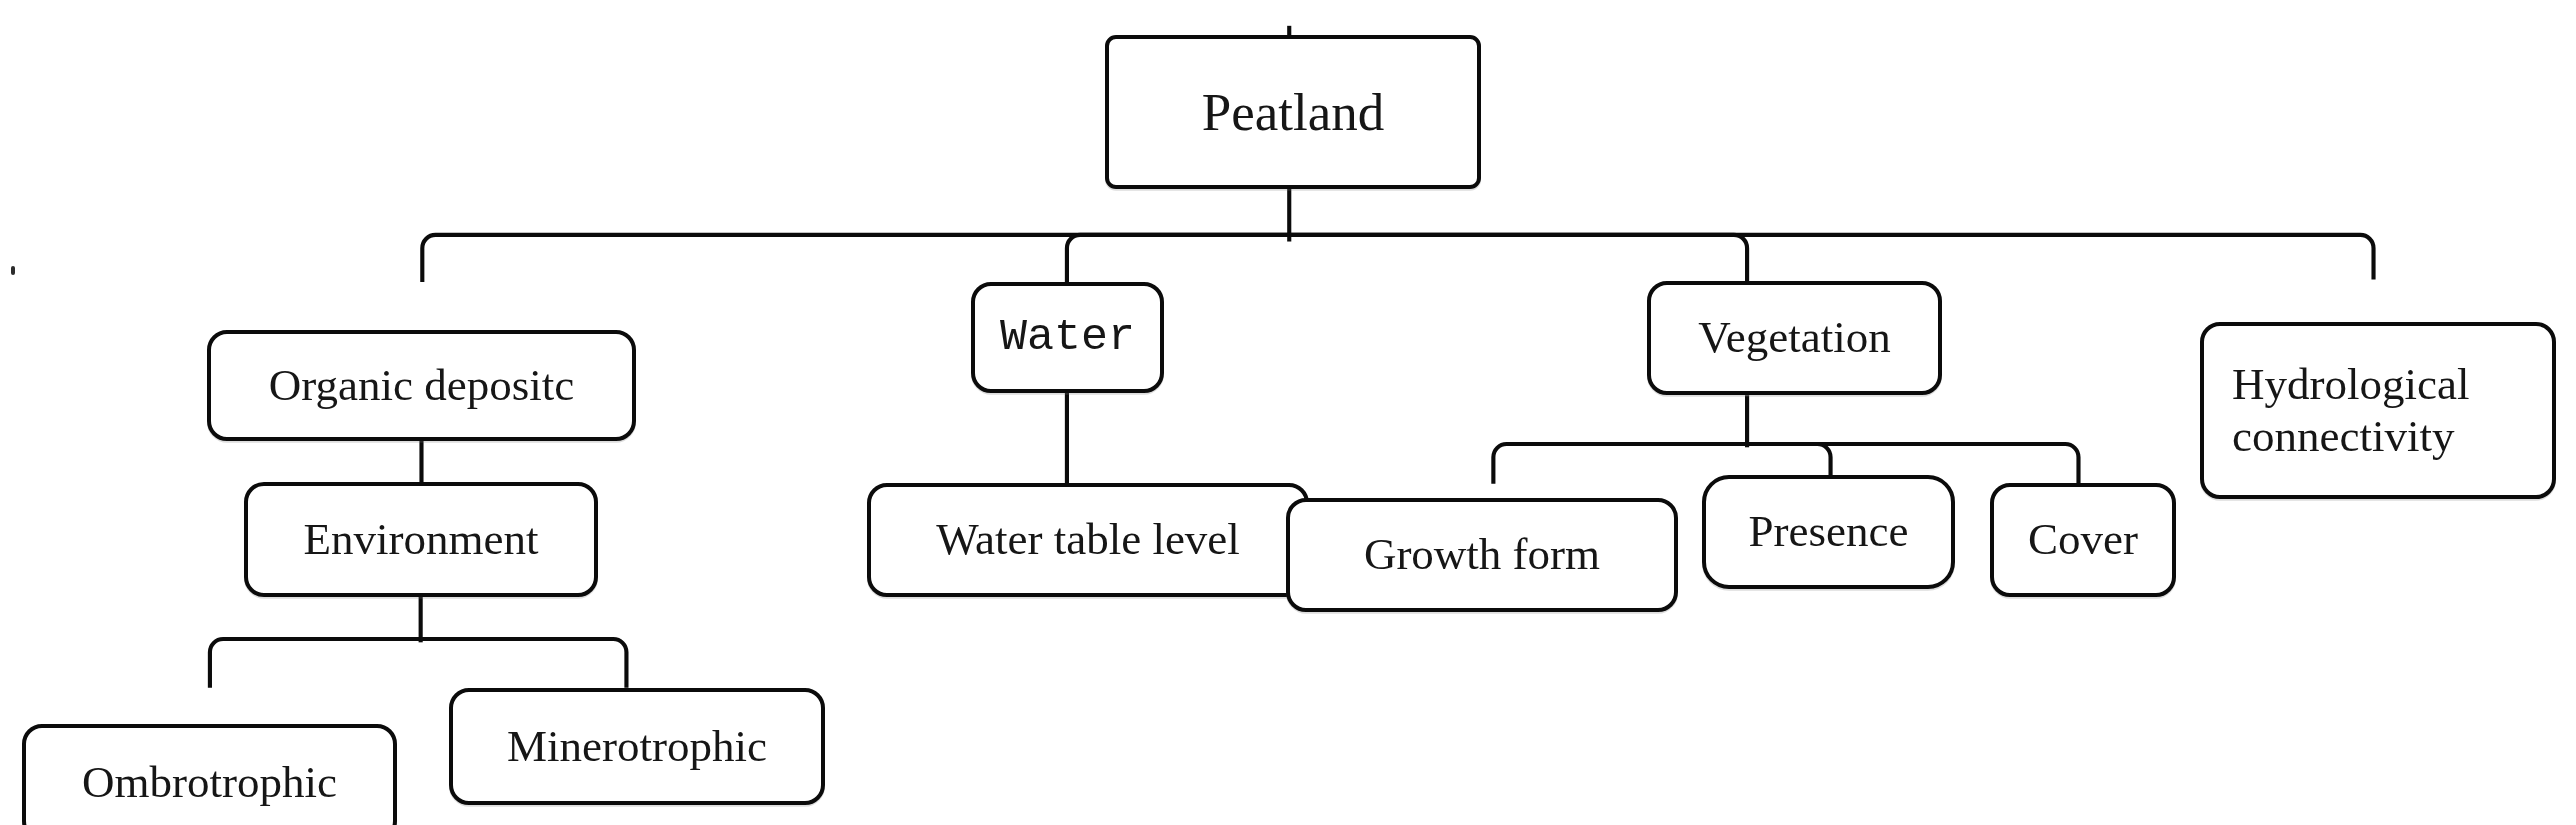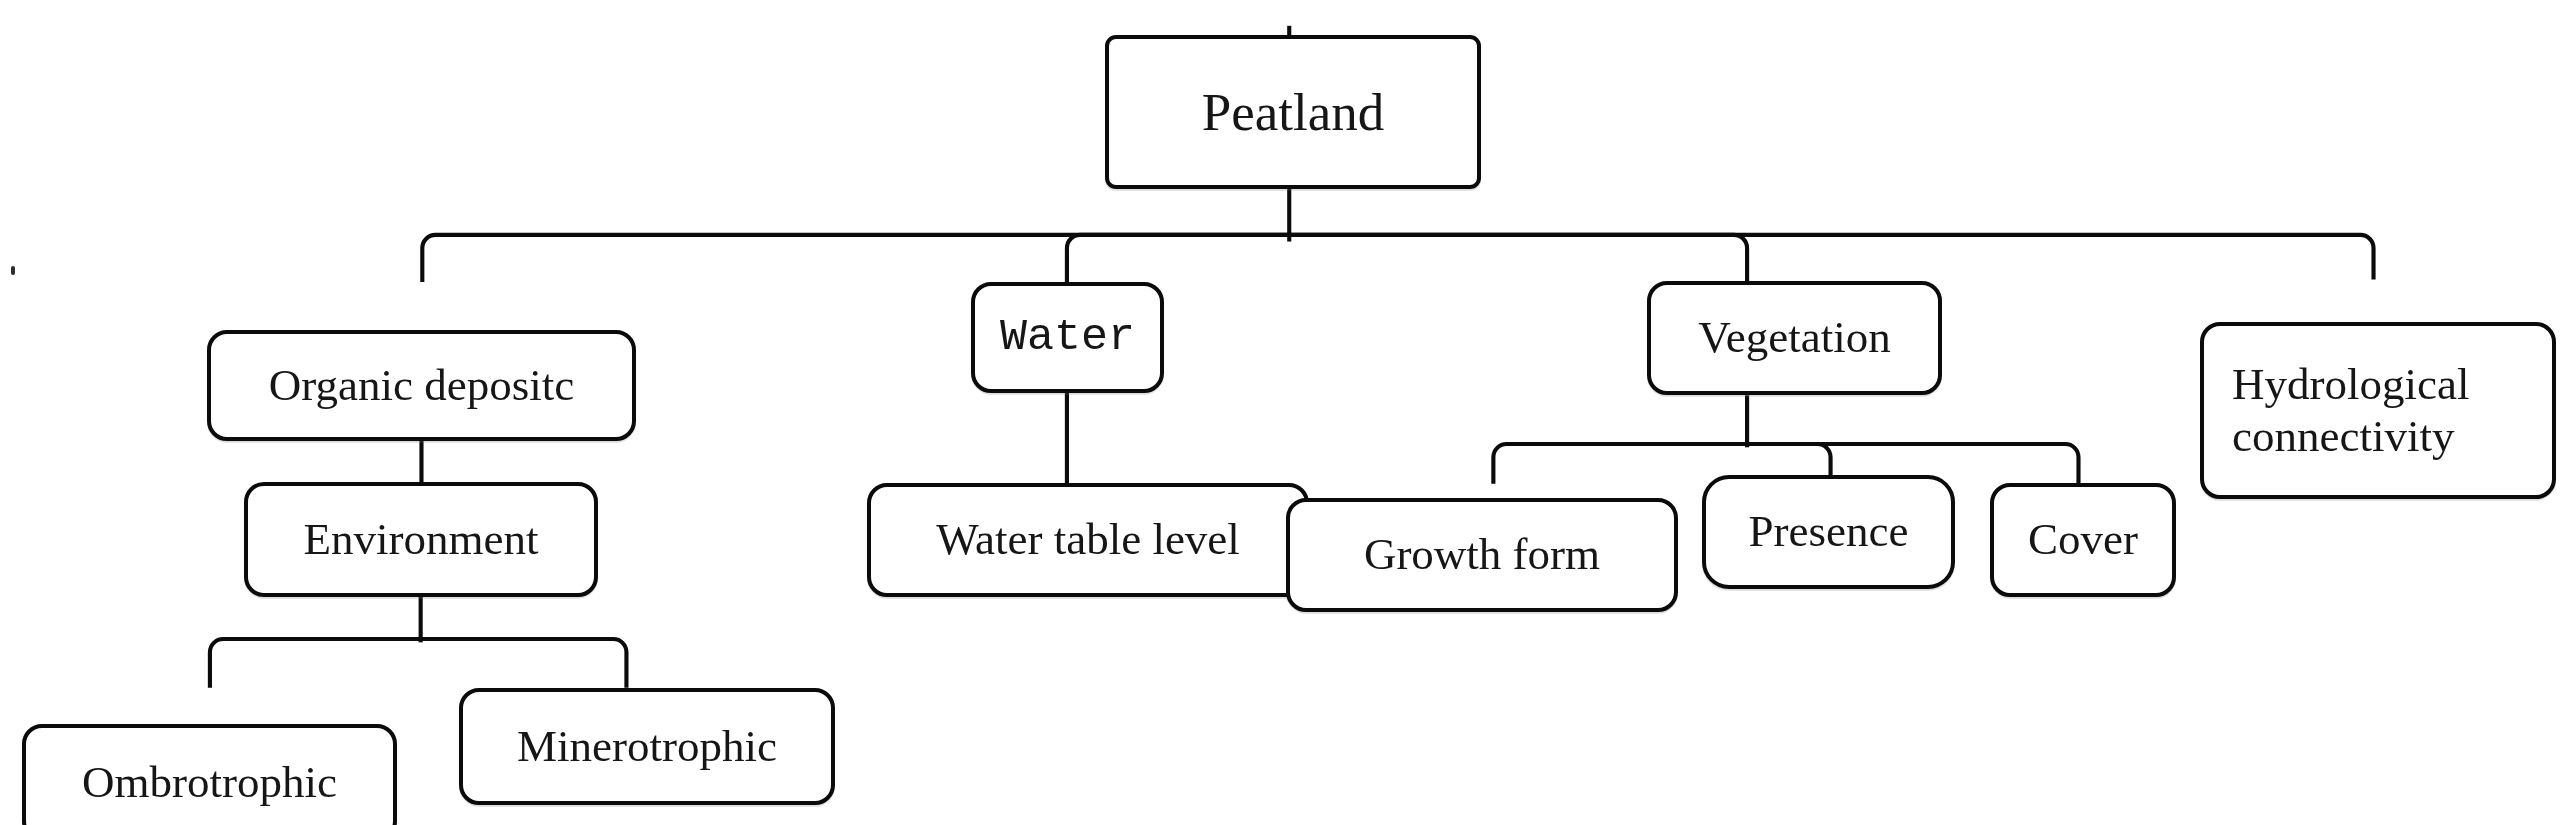--- a/index.html
+++ b/index.html
@@ -117,18 +117,18 @@
   <div class="node" style="left:847px; top:483px; width:442px; height:114px;margin-left:20px;">Water table level</div>
 
   <div class="node" style="left:1286px; top:483px; width:392px; height:114px;margin-top:15px;">Growth form</div>
 
   <div class="node" style="left:1702px; top:475px; width:253px; height:114px;border-radius:27px;">Presence</div>
 
   <div class="node" style="left:1990px; top:483px; width:186px; height:114px;">Cover</div>
 
   <div class="node" style="left:22px; top:724px; width:375px; height:117px;">Ombrotrophic</div>
 
-  <div class="node" style="left:459px; top:688px; width:376px; height:117px;">Minerotrophic</div>
+  <div class="node" style="left:449px; top:688px; width:376px; height:117px;">Minerotrophic</div>
 
   <div class="speck"></div>
 
 </div>
 
 
 </body></html>

